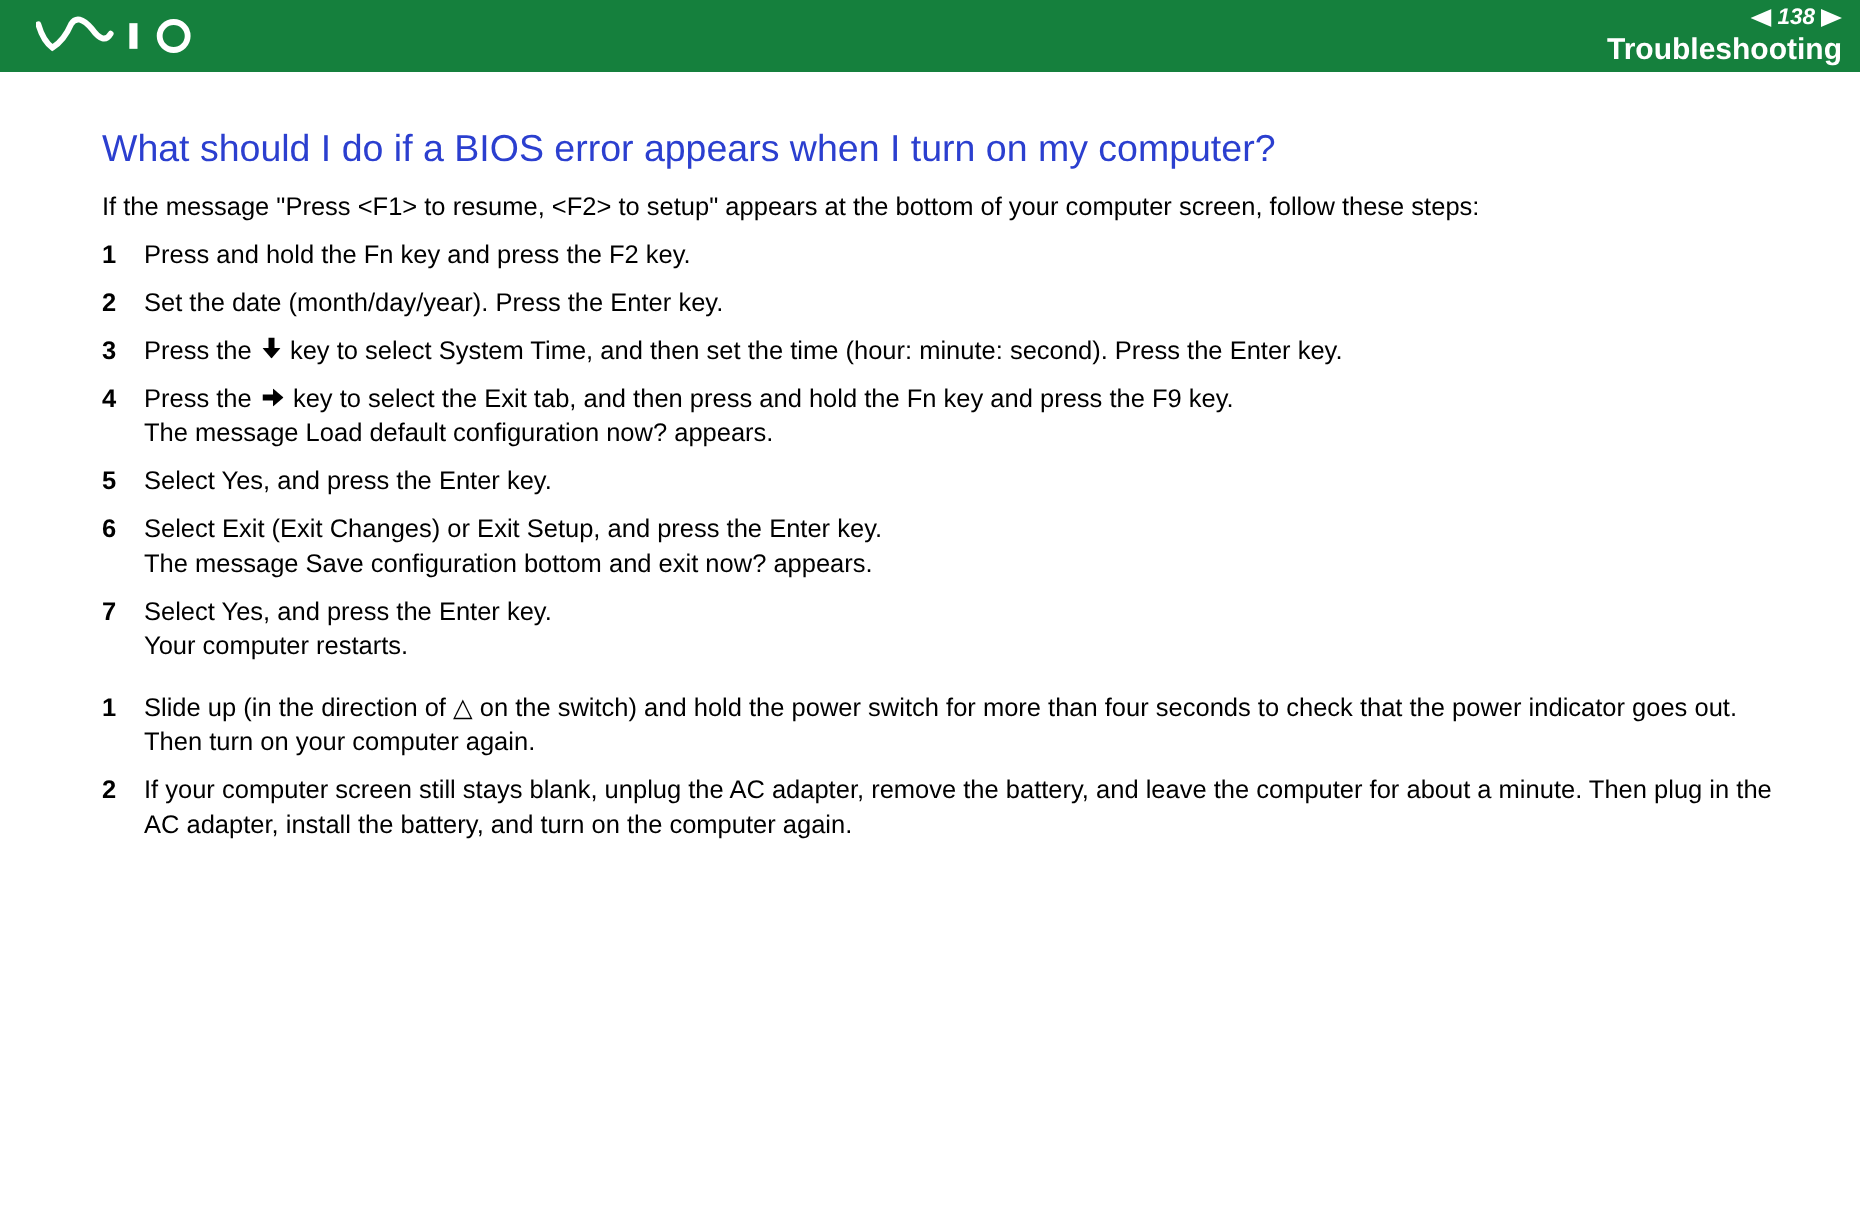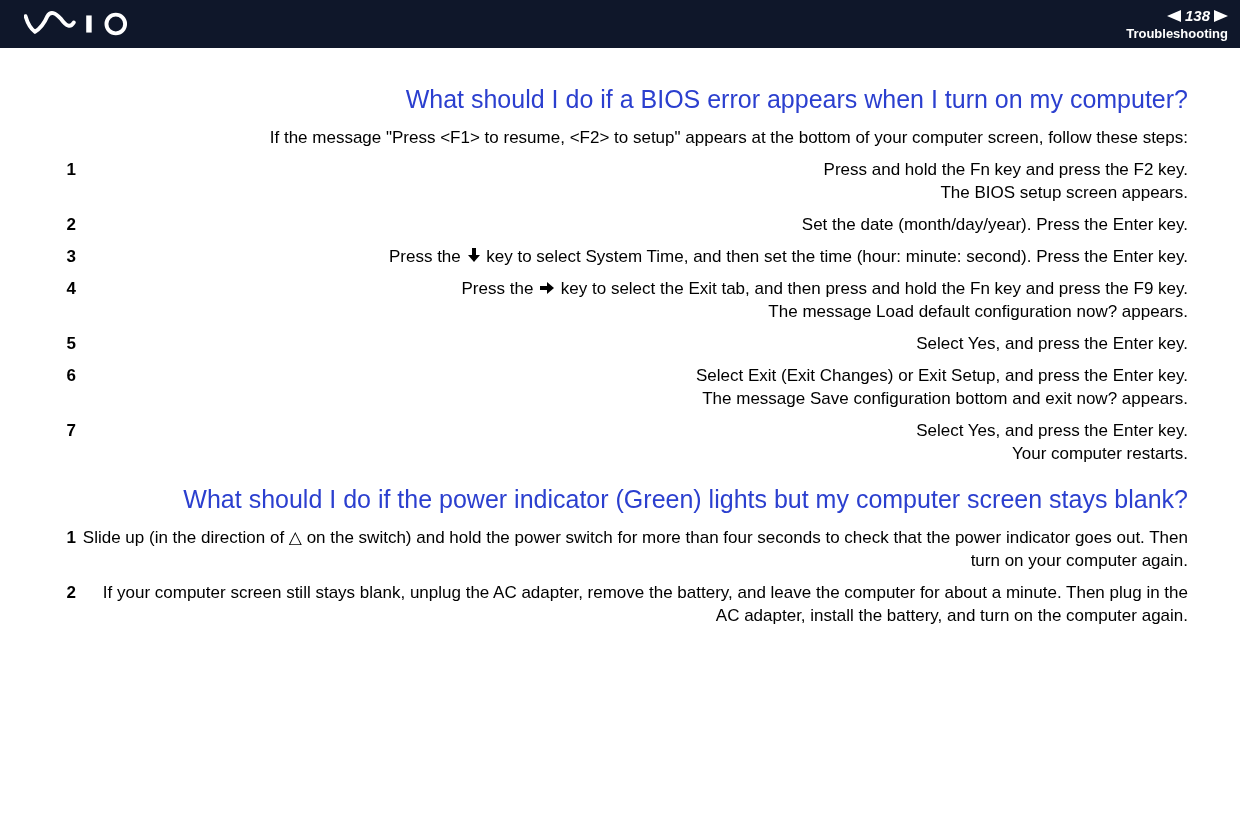--- a/index.html
+++ b/index.html
@@ -8,21 +8,21 @@
       box-sizing: border-box;
     }
     body {
       font-family: Arial, Helvetica, sans-serif;
       background: #fff;
       width: 1240px;
       height: 818px;
       overflow: hidden;
     }
     .header-bar {
-      background: #0f172a;
+      background: #15803d;
       height: 48px;
       display: flex;
       align-items: center;
       justify-content: space-between;
       padding: 0 12px 0 24px;
       position: relative;
     }
     .vaio-logo {
       color: #fff;
       height: 28px;
@@ -41,26 +41,25 @@
       font-weight: bold;
       font-size: 15px;
     }
     .nav-arrow-left, .nav-arrow-right {
       cursor: pointer;
       display: inline-flex;
       align-items: center;
     }
     .header-section {
       font-weight: bold;
-      font-size: 13px;
+      font-size: 20px;
       margin-top: 2px;
     }
     .content {
-      padding: 36px 52px 0 48px;
-      text-align: right;
+      padding: 36px 52px 0 68px;
     }
     .heading {
       color: #2b3fcf;
       font-size: 25px;
       font-weight: normal;
       margin-bottom: 12px;
       line-height: 1.25;
     }
     .intro-text {
       font-size: 17px;
@@ -128,21 +127,20 @@
 
   <h2 class="heading">What should I do if a BIOS error appears when I turn on my computer?</h2>
   <p class="intro-text">If the message "Press &lt;F1&gt; to resume, &lt;F2&gt; to setup" appears at the bottom of your computer screen, follow these steps:</p>
 
   <div class="step-list">
 
     <div class="step">
       <div class="step-num">1</div>
       <div class="step-body">
         <span>Press and hold the </span><b>Fn</b><span> key and press the </span><b>F2</b><span> key.</span><br>
-        <span>The BIOS setup screen appears.</span>
       </div>
     </div>
 
     <div class="step">
       <div class="step-num">2</div>
       <div class="step-body">
         <span>Set the date (month/day/year). Press the </span><b>Enter</b><span> key.</span>
       </div>
     </div>
 
@@ -187,21 +185,20 @@
       <div class="step-body">
         <span>Select </span><b>Yes</b><span>, and press the </span><b>Enter</b><span> key.</span><br>
         <span>Your computer restarts.</span>
       </div>
     </div>
 
   </div>
 
 
   <div class="section2">
-    <h2 class="heading">What should I do if the power indicator (Green) lights but my computer screen stays blank?</h2>
 
     <div class="step-list">
       <div class="step">
         <div class="step-num">1</div>
         <div class="step-body">Slide up (in the direction of △ on the switch) and hold the power switch for more than four seconds to check that the power indicator goes out. Then turn on your computer again.</div>
       </div>
       <div class="step">
         <div class="step-num">2</div>
         <div class="step-body">If your computer screen still stays blank, unplug the AC adapter, remove the battery, and leave the computer for about a minute. Then plug in the AC adapter, install the battery, and turn on the computer again.</div>
       </div>

